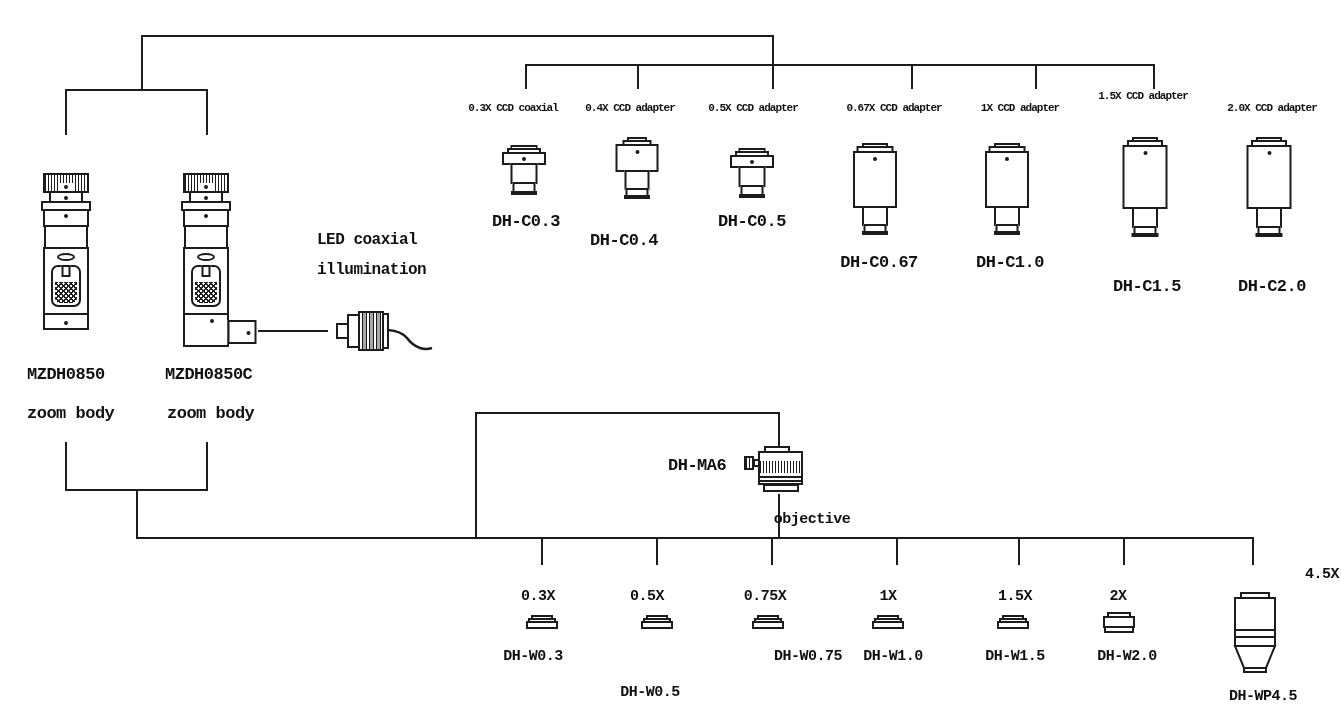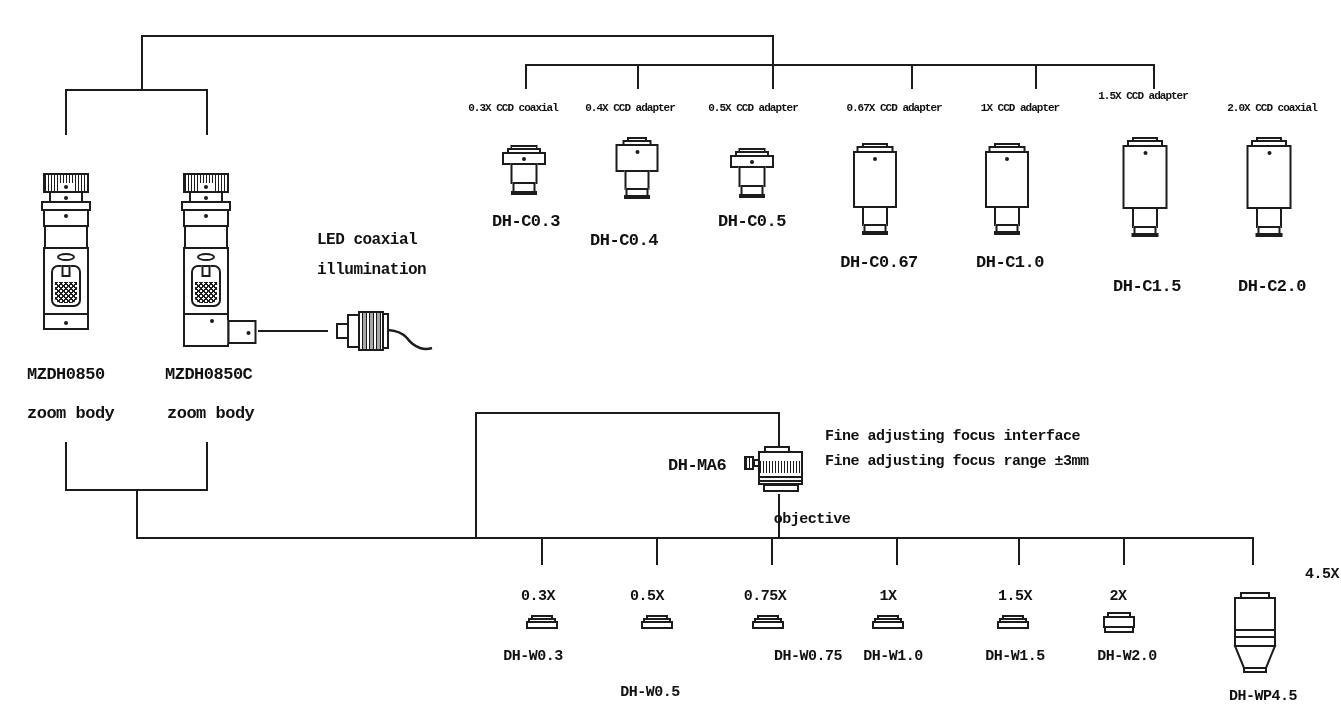--- a/index.html
+++ b/index.html
@@ -131,21 +131,21 @@
   </div>
   <div class="lbl f16" style="left:317px;top:231px">LED coaxial</div>
   <div class="lbl f16" style="left:317px;top:261px">illumination</div>
 
   <div class="lbl c f11" style="left:513px;top:102px">0.3X CCD coaxial</div>
   <div class="lbl c f11" style="left:630px;top:102px">0.4X CCD adapter</div>
   <div class="lbl c f11" style="left:753px;top:102px">0.5X CCD adapter</div>
   <div class="lbl c f11" style="left:894px;top:102px">0.67X CCD adapter</div>
   <div class="lbl c f11" style="left:1020px;top:102px">1X CCD adapter</div>
   <div class="lbl c f11" style="left:1143px;top:90px">1.5X CCD adapter</div>
-  <div class="lbl c f11" style="left:1272px;top:102px">2.0X CCD coaxial</div>
+  <div class="lbl c f11" style="left:1272px;top:102px">2.0X CCD adapter</div>
 
   <div class="col" style="left:494px;top:145px;width:60px">
     <div class="p" style="top:0;width:27px;height:5px"></div>
     <div class="p" style="top:3px;width:34px;height:6px"></div>
     <div class="p" style="top:7px;width:44px;height:13px">
         <i class="dot" style="top:3px"></i>
       </div>
     <div class="p" style="top:18px;width:27px;height:21px"></div>
     <div class="p" style="top:37px;width:23px;height:11px"></div>
     <div class="p" style="top:46px;width:26px;height:4px"></div>
@@ -230,22 +230,20 @@
     <div class="p" style="left:9px;transform:none;top:13px;width:8px;height:8px"></div>
     <div class="p" style="left:20px;transform:none;top:0;width:26px;height:7px"></div>
     <div class="p" style="left:14px;transform:none;top:5px;width:45px;height:34px">
       <div class="knurl" style="position:absolute;left:0;right:0;top:8px;height:12px"></div>
       <div style="position:absolute;left:0;right:0;top:23px;height:2px;background:#1c1c1c"></div>
       <div style="position:absolute;left:0;right:0;top:27px;height:2px;background:#1c1c1c"></div>
     </div>
     <div class="p" style="left:19px;transform:none;top:38px;width:36px;height:8px"></div>
   </div>
   <div class="lbl f17" style="left:668px;top:456px">DH-MA6</div>
-  <div class="lbl f15" style="left:825px;top:428px">Fine adjusting focus interface</div>
-  <div class="lbl f15" style="left:825px;top:453px">Fine adjusting focus range ±3mm</div>
   <div class="lbl c f15" style="left:812px;top:511px">objective</div>
 
   <div class="lbl c f15" style="left:538px;top:588px">0.3X</div>
   <div class="lbl c f15" style="left:647px;top:588px">0.5X</div>
   <div class="lbl c f15" style="left:765px;top:588px">0.75X</div>
   <div class="lbl c f15" style="left:888px;top:588px">1X</div>
   <div class="lbl c f15" style="left:1015px;top:588px">1.5X</div>
   <div class="lbl c f15" style="left:1118px;top:588px">2X</div>
   <div class="lbl c f15" style="left:1322px;top:566px">4.5X</div>
 

